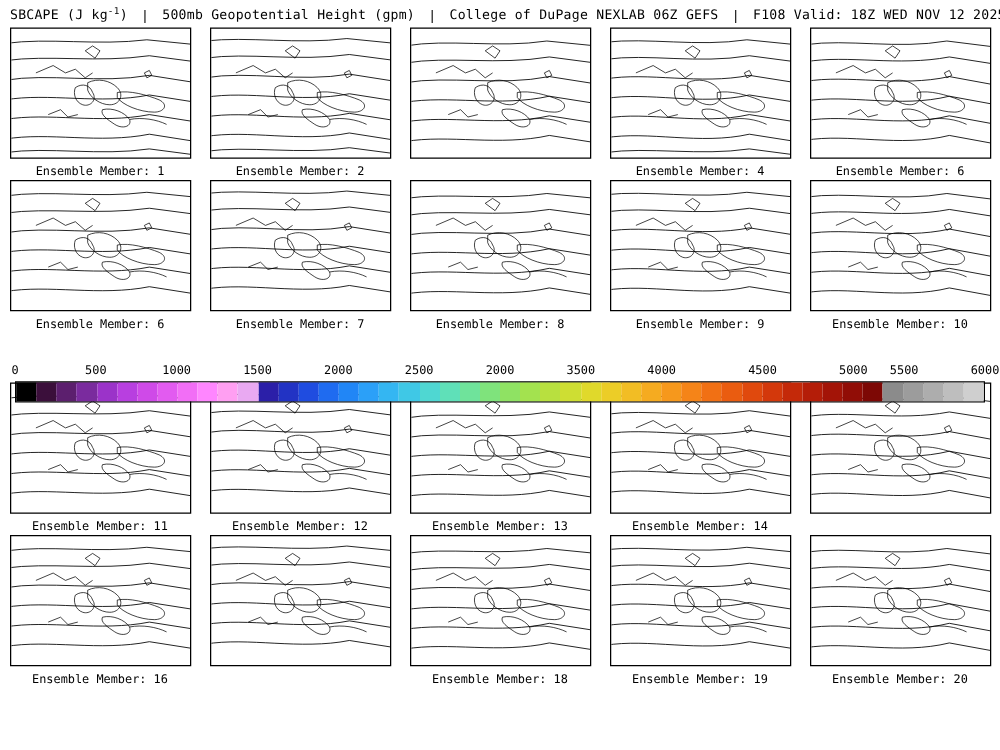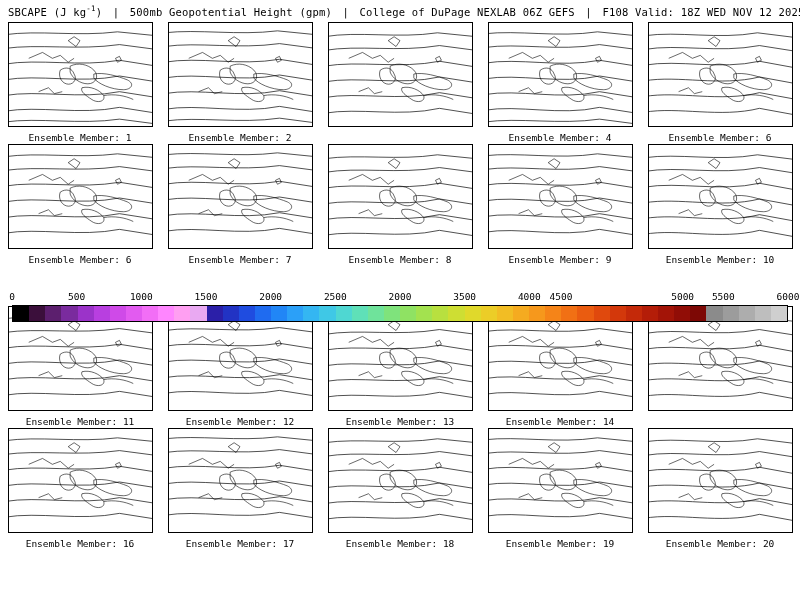--- a/index.html
+++ b/index.html
@@ -570,21 +570,20 @@
             <path d="M62,44 C70,40 80,42 86,48 C92,54 88,62 80,62 C72,62 64,56 62,50 Z"></path>
             <path d="M86,52 C96,50 110,54 120,58 C128,62 124,68 116,68 C104,68 90,62 86,56 Z"></path>
             <path d="M74,66 C82,64 92,68 96,74 C98,80 90,82 84,78 C78,74 72,70 74,66 Z"></path>
             <path d="M96,74 C106,72 118,74 126,78"></path>
             <path d="M30,70 L40,66 L46,72 L54,70"></path>
             <path d="M60,18 L66,14 L72,18 L68,24 Z"></path>
             <path d="M108,36 L112,34 L114,38 L110,40 Z"></path>
           </g>
         </svg>
           </div>
-        <div class="caption">Ensemble Member: 17</div>
       </div>
       <div class="cell">
         <div class="panel">
             <svg viewBox="0 0 145 105" preserveAspectRatio="none">
           <g fill="none" stroke="#000" stroke-width="0.7">
             <path d="M-5,14 C30,9 70,16 110,10 L150,14"></path>
             <path d="M-5,28 C30,22 70,30 112,23 L150,28"></path>
             <path d="M-5,44 C30,38 72,47 112,39 L150,45"></path>
             <path d="M-5,60 C30,54 72,64 112,55 L150,61"></path>
             <path d="M-5,76 C30,70 72,80 112,71 L150,77"></path>
@@ -664,21 +663,21 @@
     <div class="cbar-labels" id="cbar-labels">
         <span style="left: 0px;">0</span>
         <span style="left: 64.6667px;">500</span>
         <span style="left: 129.333px;">1000</span>
         <span style="left: 194px;">1500</span>
         <span style="left: 258.667px;">2000</span>
         <span style="left: 323.333px;">2500</span>
         <span style="left: 388px;">2000</span>
         <span style="left: 452.667px;">3500</span>
         <span style="left: 517.333px;">4000</span>
-        <span style="left: 549px;">4500</span>
+        <span style="left: 598px;">4500</span>
         <span style="left: 646.667px; margin-left: 24px;">5000</span>
         <span style="left: 711.333px;">5500</span>
         <span style="left: 776px;">6000</span>
       </div>
     <div class="cbar" id="cbar">
         <i style="background: rgb(0, 0, 0);"></i>
         <i style="background: rgb(59, 15, 59);"></i>
         <i style="background: rgb(92, 31, 110);"></i>
         <i style="background: rgb(122, 43, 158);"></i>
         <i style="background: rgb(155, 51, 201);"></i>

